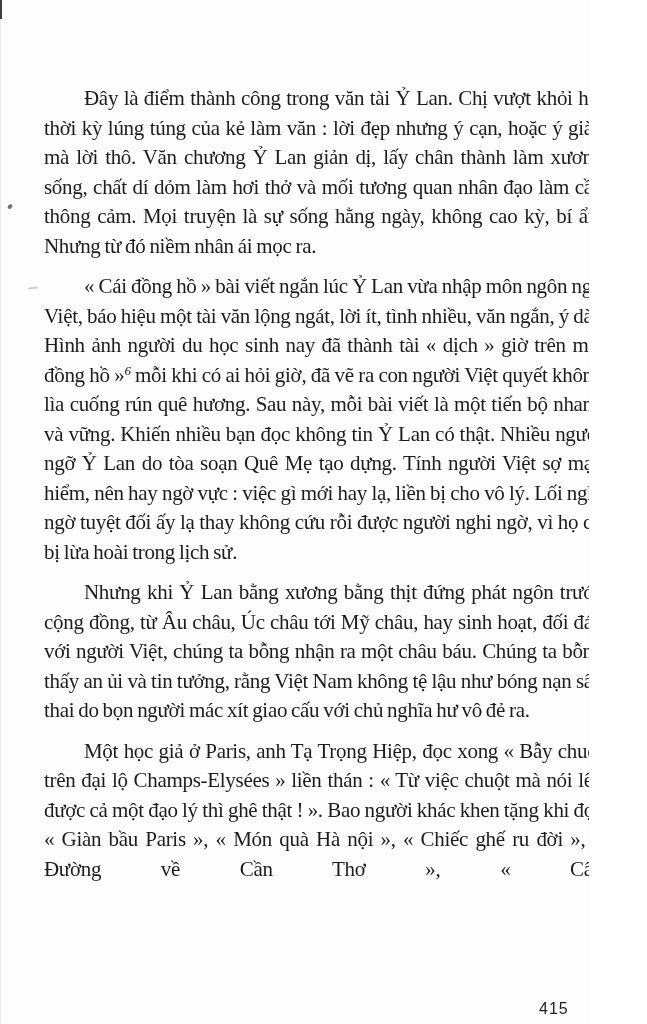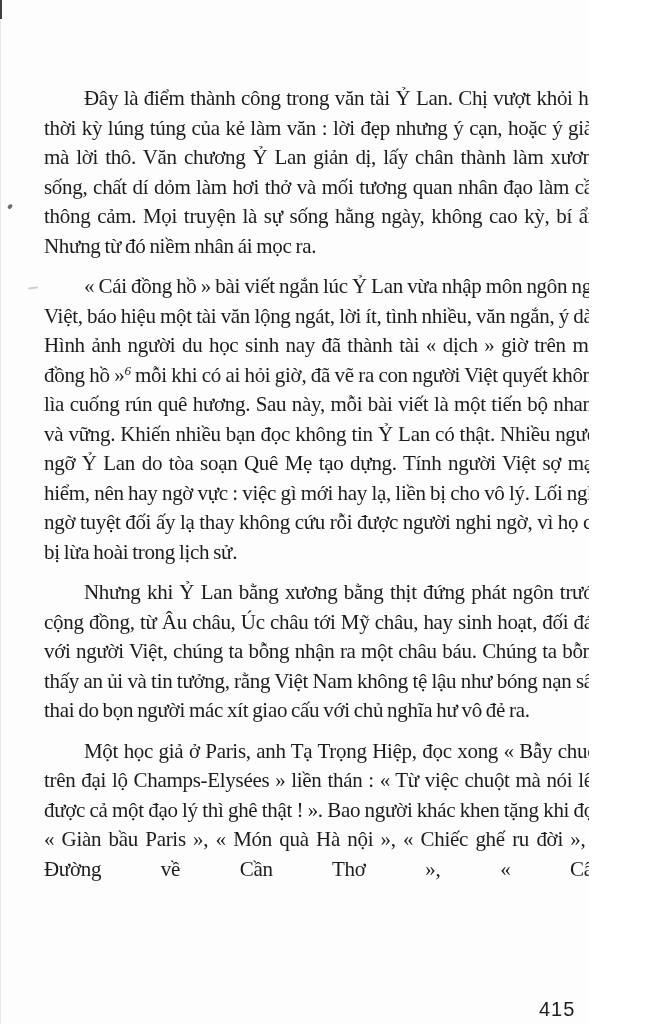--- a/index.html
+++ b/index.html
@@ -70,21 +70,21 @@
     font-style: italic;
     font-size: 13px;
     line-height: 0;
     vertical-align: 7px;
   }
   .page-number {
     position: absolute;
     left: 539px;
     top: 999px;
     font-family: "Liberation Sans", "DejaVu Sans", sans-serif;
-    font-size: 20px;
+    font-size: 16px;
     line-height: 20px;
     letter-spacing: 1px;
     color: #1f1f1f;
   }
 </style>
 </head>
 <body>
 
 <div class="page">
   <div class="edge-line"></div>

